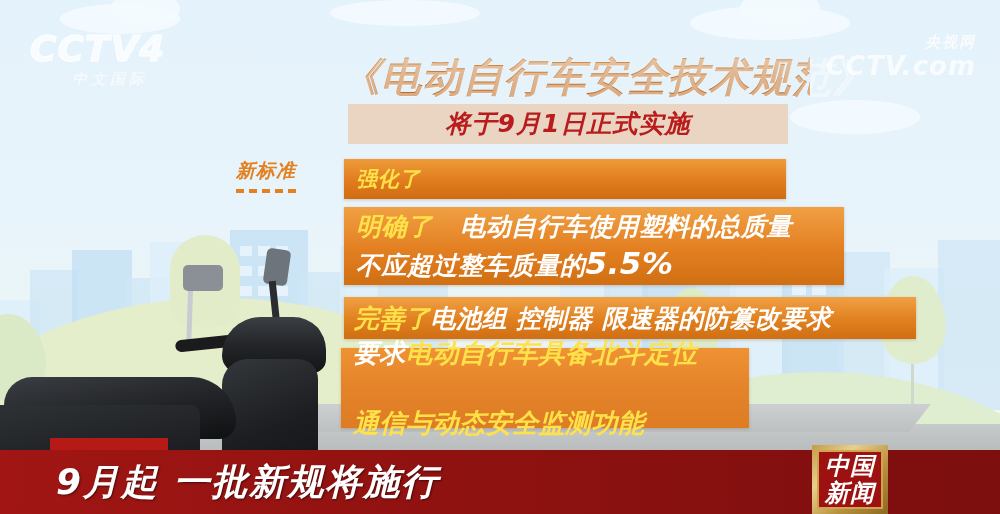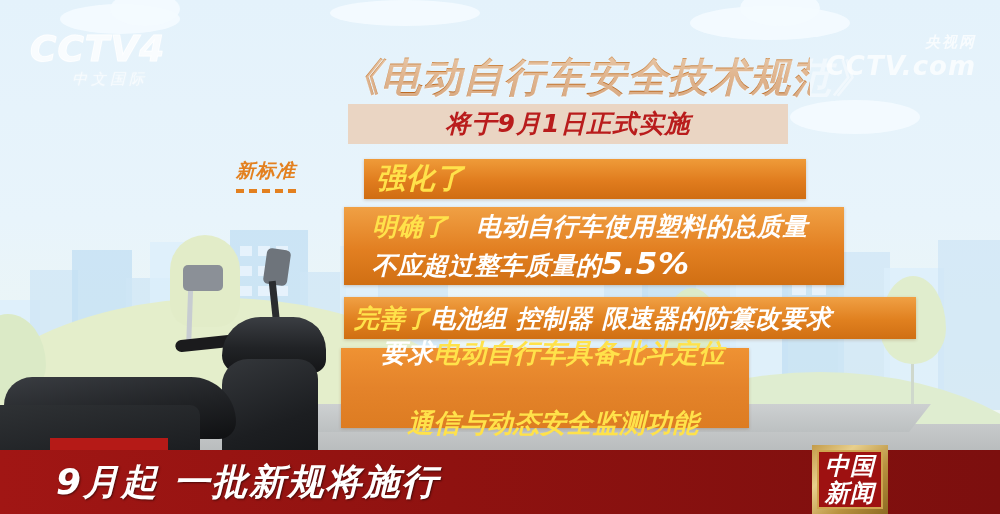--- a/index.html
+++ b/index.html
@@ -123,44 +123,44 @@
     letter-spacing: .5px;
     display: flex; align-items: center;
     box-shadow: 0 1px 3px rgba(120,60,10,.25);
   }
   .bar .hl { color: #ffe24a; }
   .bar .wt { color: #ffffff; }
 
   #bar1 {
     left: 344px; top: 159px; width: 442px; height: 40px;
     background: linear-gradient(180deg,#ef9b39 0%, #e07c1e 55%, #d06d12 100%);
-    font-size: 29px; padding: 16px 12px; box-sizing: border-box; margin-left: 20px;
+    font-size: 21px; padding: 16px 12px; box-sizing: border-box;
   }
   #bar2 {
     left: 344px; top: 207px; width: 500px; height: 78px;
     background: linear-gradient(180deg,#f0a044 0%, #e27f21 55%, #d06f13 100%);
     font-size: 25px; padding: 4px 12px; box-sizing: border-box;
     flex-direction: column; align-items: flex-start; justify-content: center;
     line-height: 36px;
   }
   #bar2 .pct { font-size: 31px; }
   #bar3 {
     left: 344px; top: 297px; width: 572px; height: 42px;
     background: linear-gradient(180deg,#f0a044 0%, #e0801f 55%, #d06f13 100%);
     font-size: 25px; padding: 0 10px; box-sizing: border-box;
   }
   #bar4 {
     left: 341px; top: 348px; width: 408px; height: 80px;
     background: linear-gradient(180deg,#ef9233 0%, #e4832a 50%, #dd7c22 100%);
     font-size: 26px; padding: 4px 12px; box-sizing: border-box;
-    flex-direction: column; align-items: center; justify-content: center;
+    flex-direction: column; align-items: flex-start; justify-content: center;
     line-height: 37px;
     gap: 33px;
   }
-  .bar .line { white-space: nowrap; margin-left: 16px; }
+  .bar .line { white-space: nowrap; }
 
   
   #lt-red-accent {
     position: absolute; left: 50px; top: 438px; width: 118px; height: 62px;
     background: #b51a17;
   }
   #lower-third {
     position: absolute; left: 0; top: 450px; width: 1000px; height: 64px;
     background: linear-gradient(90deg,#a11614 0%, #8f1210 45%, #7c0f0e 100%);
   }

